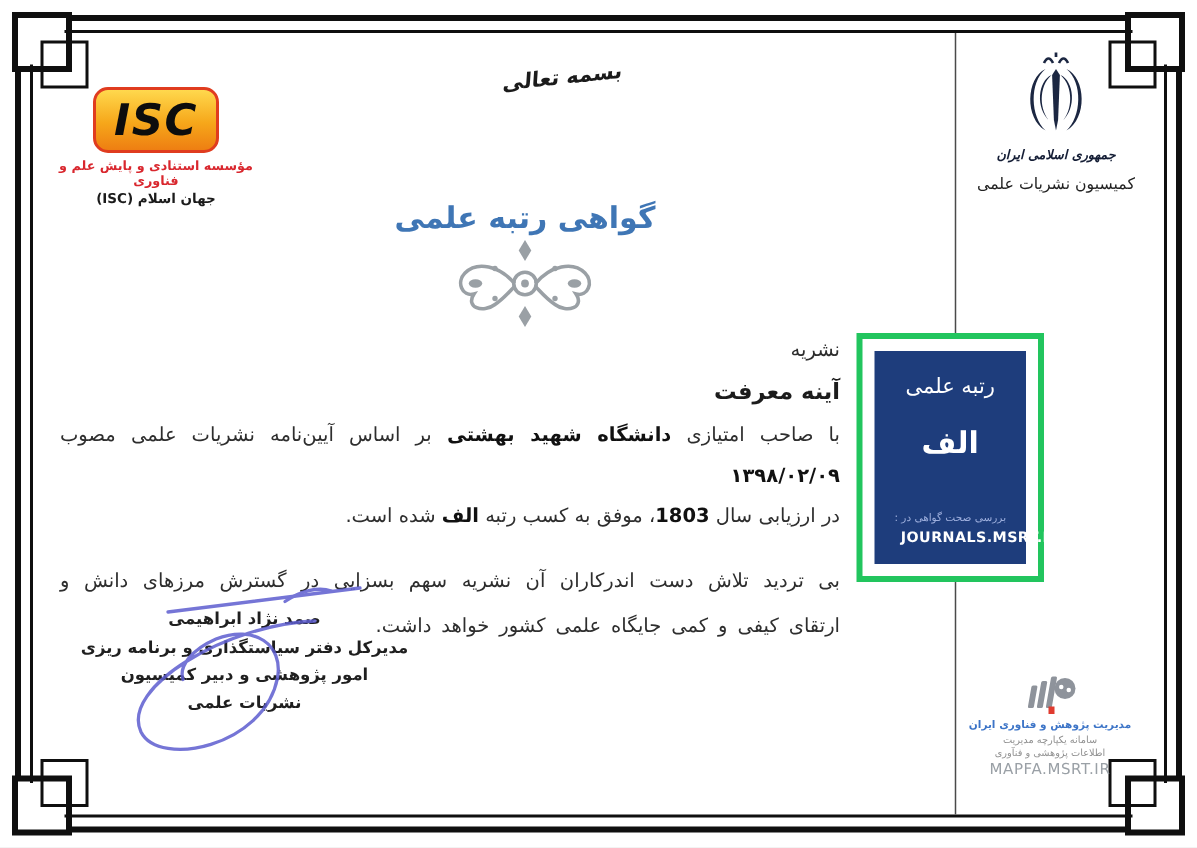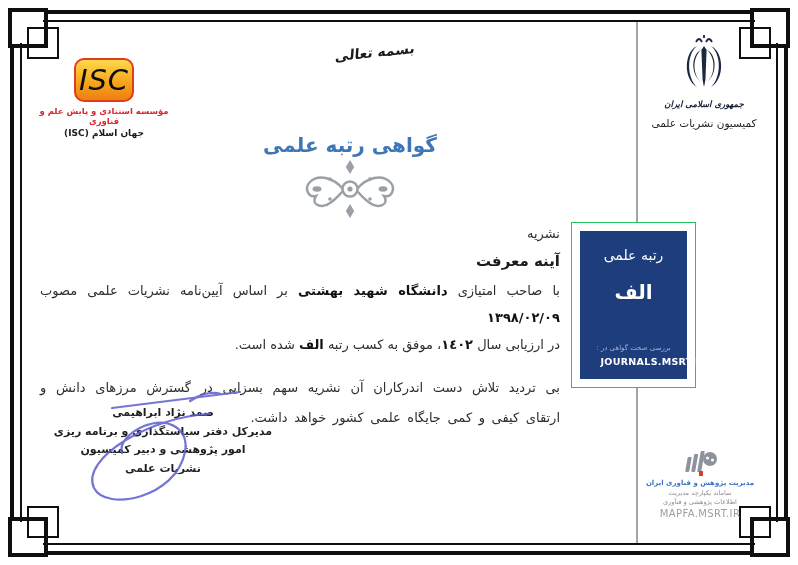--- a/index.html
+++ b/index.html
@@ -13,24 +13,24 @@
   
   .bismillah{
     left:300px;top:44px;width:150px;text-align:center;
     font-size:14px;font-weight:600;color:#1b1b1b;
     transform:rotate(-6deg) skewX(-10deg);
   }
 
   
   .isc{left:30px;top:58px;width:148px;text-align:center;}
   .isc-logo{
-    display:inline-block;width:60px;height:44px;box-sizing:border-box;
+    display:inline-block;width:84px;height:44px;box-sizing:border-box;
     border:2px solid #e03c1f;border-radius:10px;
     background:linear-gradient(180deg,#ffd84d 0%,#f6a71a 55%,#ee7e12 100%);
-    color:#0d0d0d;font-weight:normal;font-style:italic;
+    color:#0d0d0d;font-weight:bold;font-style:italic;
     font-size:29px;line-height:40px;letter-spacing:1px;
   }
   .isc-cap1{margin-top:4px;font-size:8.5px;font-weight:bold;color:#d9272e;direction:rtl;}
   .isc-cap2{margin-top:2px;font-size:9px;font-weight:bold;color:#1b1b1b;direction:rtl;}
 
   
   .title{left:230px;top:133px;width:240px;text-align:center;
     font-size:20px;font-weight:bold;color:#3f76b5;direction:rtl;}
   .ornament{left:302px;top:158px;}
 
@@ -52,21 +52,21 @@
   .closing{margin-top:15px;line-height:30px;text-align:justify;word-spacing:2.5px;}
   .b{font-weight:bold;color:#111;}
 
   
   .signature{left:52px;top:404px;width:222px;text-align:center;direction:rtl;
     font-size:11px;font-weight:bold;line-height:18.5px;color:#1f1f1f;z-index:2;}
   .sig-ink{position:absolute;left:-10px;top:-18px;pointer-events:none;}
 
   
   .grade-frame{left:571px;top:222px;width:125px;height:166px;box-sizing:border-box;
-    background:#fff;border:1px solid #22c55e;padding:8px;z-index:2;}
+    background:#fff;border:4px solid #22c55e;padding:8px;z-index:2;}
   .grade-box{width:100%;height:100%;background:#1e3d7c;color:#fff;direction:rtl;
     display:flex;flex-direction:column;align-items:center;}
   .grade-label{margin-top:16px;font-size:14px;}
   .grade-value{margin-top:17px;font-size:20px;font-weight:bold;}
   .grade-spacer{flex:1;}
   .verify-label{font-size:7px;color:#9fb0de;margin-bottom:4px;}
   .verify-url{font-size:9.5px;font-weight:bold;letter-spacing:.3px;margin-bottom:12px;direction:ltr;margin-left:40px;}
 
   
   .mapfa{left:644px;top:450px;width:112px;text-align:center;}
@@ -143,21 +143,21 @@
       </g>
     </svg>
     <div class="min-cal min-l1">جمهوری اسلامی ایران</div>
     <div class="min-l4">کمیسیون نشریات علمی</div>
   </div>
 
   <div class="abs body-text">
     <div class="journal-label">نشریه</div>
     <div class="journal-name">آینه معرفت</div>
     <div class="line1"><span>با صاحب امتیازی </span><span class="b">دانشگاه شهید بهشتی</span><span> بر اساس آیین‌نامه نشریات علمی مصوب </span><span class="b">١٣٩٨/٠٢/٠٩</span></div>
-    <div class="line2"><span>در ارزیابی سال </span><span class="b">١٤٠٢</span><span>، موفق به کسب رتبه  </span><span class="b">الف</span><span>  شده است.</span></div>
+    <div class="line2"><span>در ارزیابی سال </span><span class="b">1803</span><span>، موفق به کسب رتبه  </span><span class="b">الف</span><span>  شده است.</span></div>
     <div class="closing">بی تردید تلاش دست اندرکاران آن نشریه سهم بسزایی در گسترش مرزهای دانش و ارتقای کیفی و کمی جایگاه علمی کشور خواهد داشت.</div>
   </div>
 
   <div class="abs signature">
     <svg class="sig-ink" width="242" height="128" viewBox="0 0 242 128" aria-hidden="true">
       <g stroke="#5d5dcf" stroke-width="2.2" fill="none" opacity=".85" stroke-linecap="round">
         <path d="M70,22 L198,6"></path>
         <path d="M148,15 C158,8 170,5 179,8"></path>
         <path d="M168,28 C110,30 38,72 52,102 C64,126 134,112 143,66 C147,44 128,30 102,40 C86,47 77,58 80,67"></path>
       </g>

